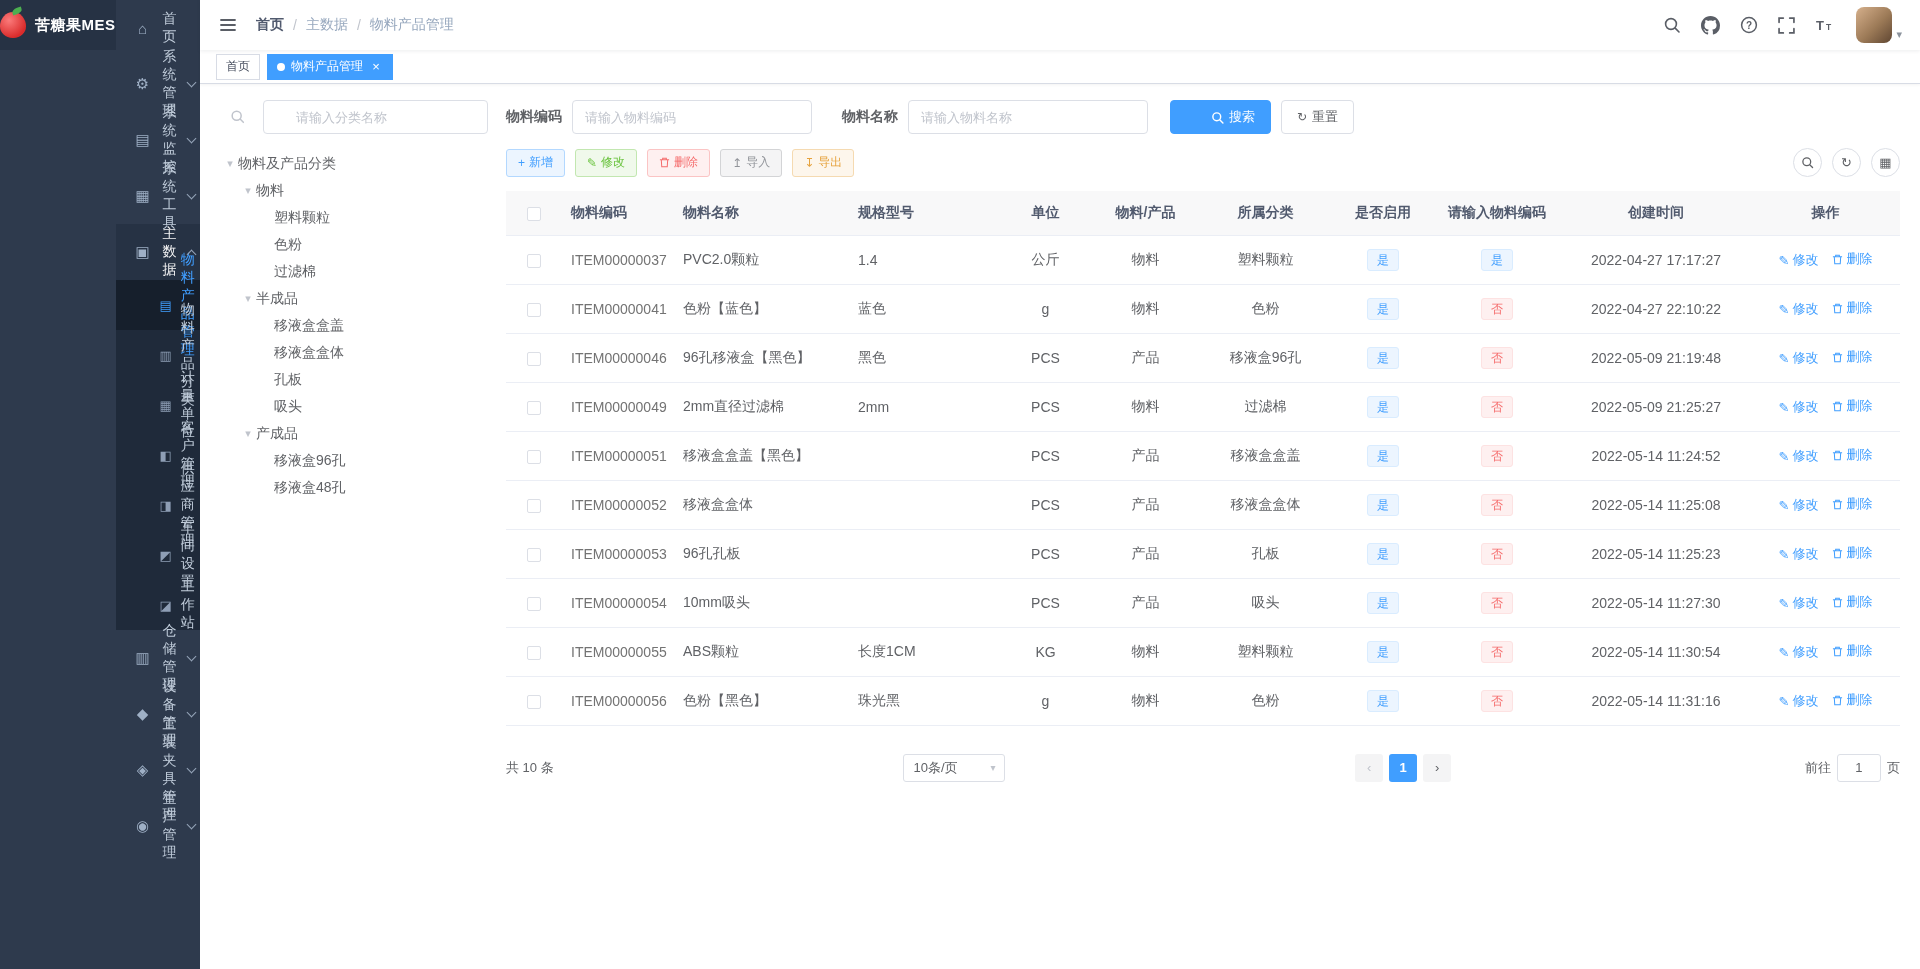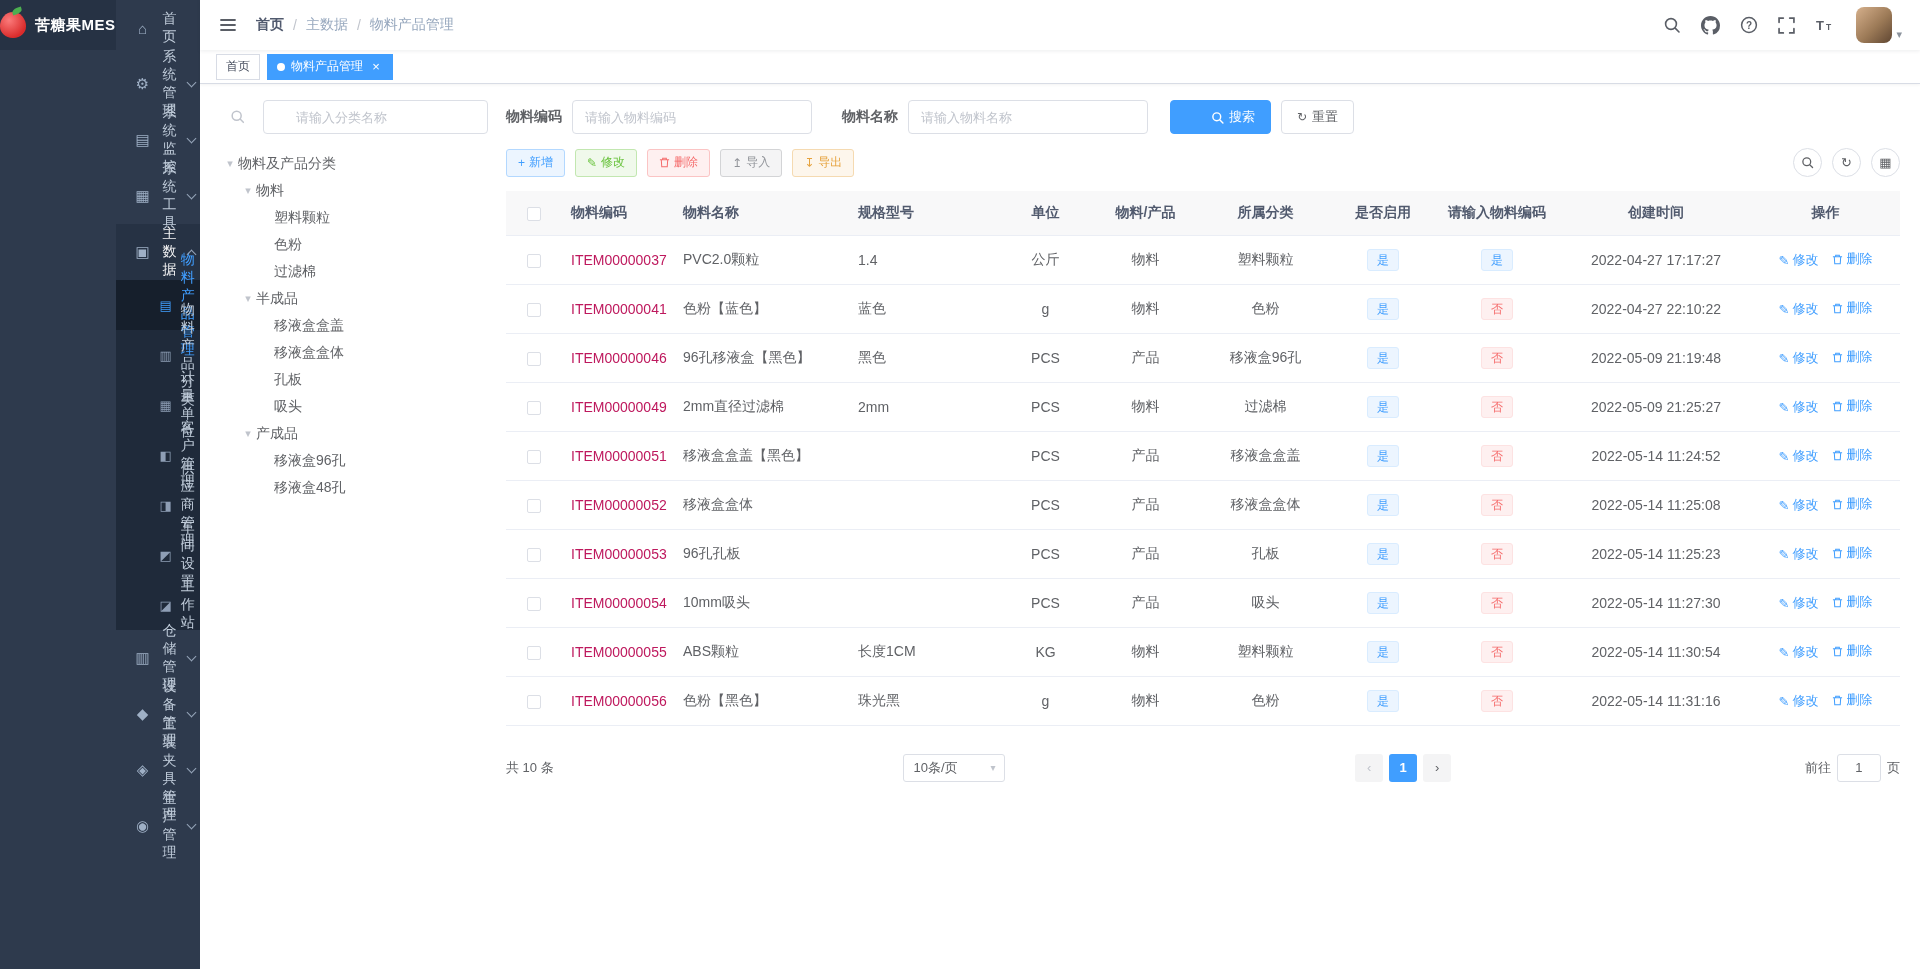--- a/index.html
+++ b/index.html
@@ -86,21 +86,21 @@
   .ic-glyph { font-size:12px; line-height:1; }
   .tool-circles { margin-left:auto; display:flex; gap:10px; }
   .circle-btn { width:29px; height:29px; border-radius:50%; border:1px solid #dcdfe6; background:#fff; color:#606266; display:inline-flex; align-items:center; justify-content:center; cursor:pointer; font-size:13px; }
 
   
   table { width:100%; border-collapse:collapse; table-layout:fixed; }
   thead th { background:#f8f8f9; color:#515a6e; font-weight:bold; font-size:14px; height:44px; border-bottom:1px solid #ebeef5; text-align:center; }
   tbody td { height:49px; border-bottom:1px solid #ebeef5; color:#606266; font-size:14px; text-align:center; overflow:hidden; white-space:nowrap; text-overflow:ellipsis; }
   th.cell-left, td.cell-left { text-align:left; padding-left:10px; }
   .checkbox { display:inline-block; width:14px; height:14px; border:1px solid #dcdfe6; border-radius:2px; background:#fff; vertical-align:middle; cursor:pointer; }
-  .code-link { color:#be185d; cursor:pointer; text-decoration:none; }
+  .code-link { color:#737373; cursor:pointer; text-decoration:none; }
   .badge { display:inline-block; min-width:20px; padding:4px 9px; border-radius:3px; font-size:12px; line-height:1; }
   .badge-yes { background:#ecf5ff; color:#409eff; border:1px solid #d9ecff; }
   .badge-no  { background:#fef0f0; color:#f56c6c; border:1px solid #fde2e2; }
   .op { color:#409eff; font-size:13px; cursor:pointer; display:inline-flex; align-items:center; gap:3px; text-decoration:none; }
   .op + .op { margin-left:10px; }
   .op svg { display:block; }
 
   
   .pagination { display:flex; align-items:center; justify-content:space-between; gap:12px; margin-top:28px; color:#606266; font-size:13px; }
   .page-size { width:102px; height:28px; border:1px solid #dcdfe6; border-radius:3px; background:#fff; display:flex; align-items:center; justify-content:space-between; padding:4px 9px; cursor:pointer; color:#606266; }

